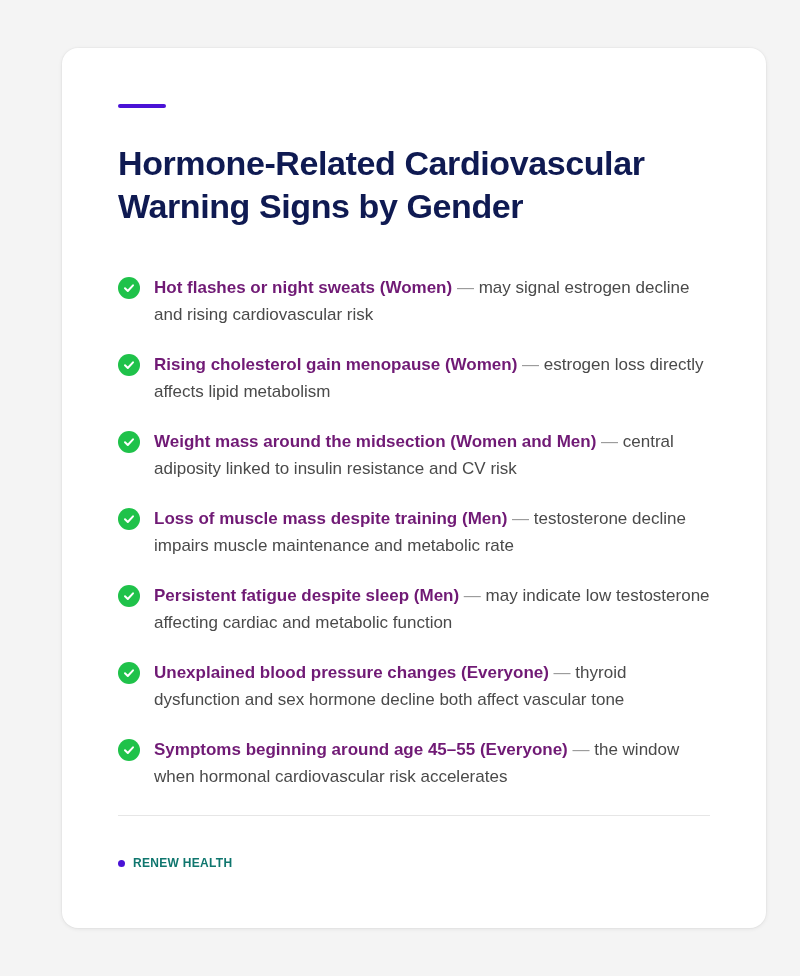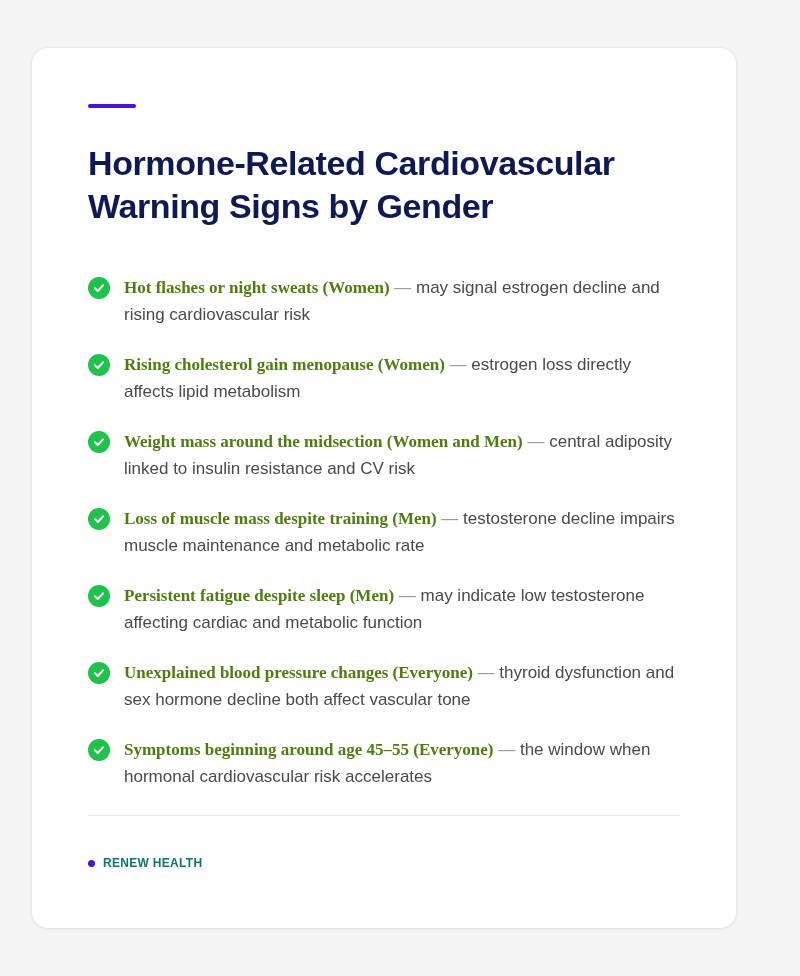--- a/index.html
+++ b/index.html
@@ -4,21 +4,21 @@
   <style>
     * { box-sizing: border-box; margin: 0; padding: 0; }
     html, body {
       width: 800px;
       height: 976px;
       background: #f4f4f4;
       font-family: "Liberation Sans", "DejaVu Sans", sans-serif;
     }
     .card {
       position: absolute;
-      left: 32px;
+      left: 62px;
       top: 48px;
       width: 704px;
       height: 880px;
       background: #ffffff;
       border-radius: 16px;
       box-shadow: 0 1px 4px rgba(0,0,0,0.08), 0 0 0 1px rgba(0,0,0,0.02);
       padding: 56px 56px 0 56px;
     }
     .accent-bar {
       width: 48px;
@@ -54,22 +54,21 @@
       height: 22px;
       border-radius: 50%;
       background: #1fc24a;
       display: flex;
       align-items: center;
       justify-content: center;
     }
     .check svg { width: 12px; height: 12px; }
     .item-title {
       font-weight: 700;
-      color: #4d7c0f;
-      font-family: Liberation Serif, serif;
+      color: #701a75;
     }
     .sep { color: #9a9a9a; }
     .divider {
       position: absolute;
       left: 56px;
       right: 56px;
       top: 767px;
       height: 1px;
       background: #e6e6e6;
     }

